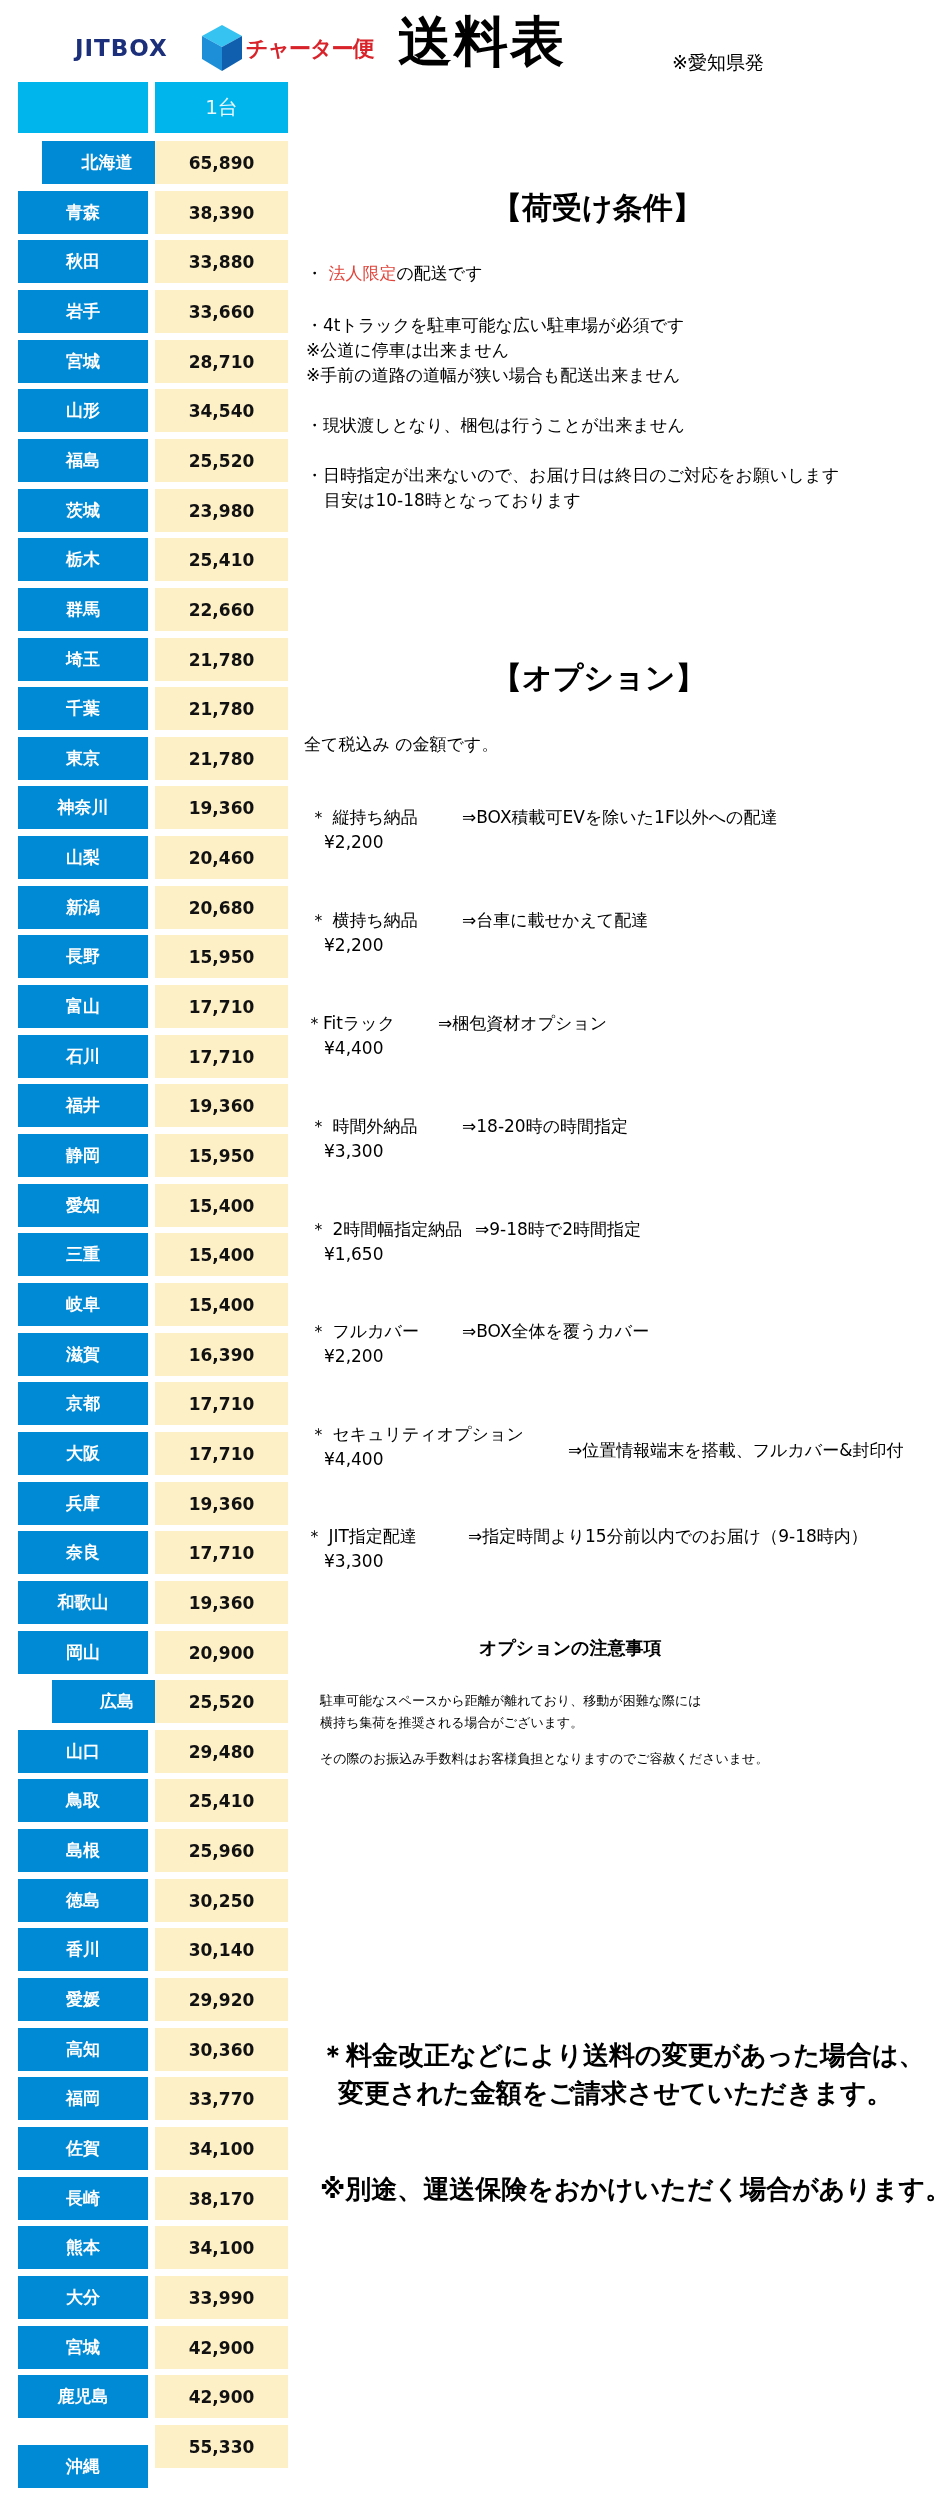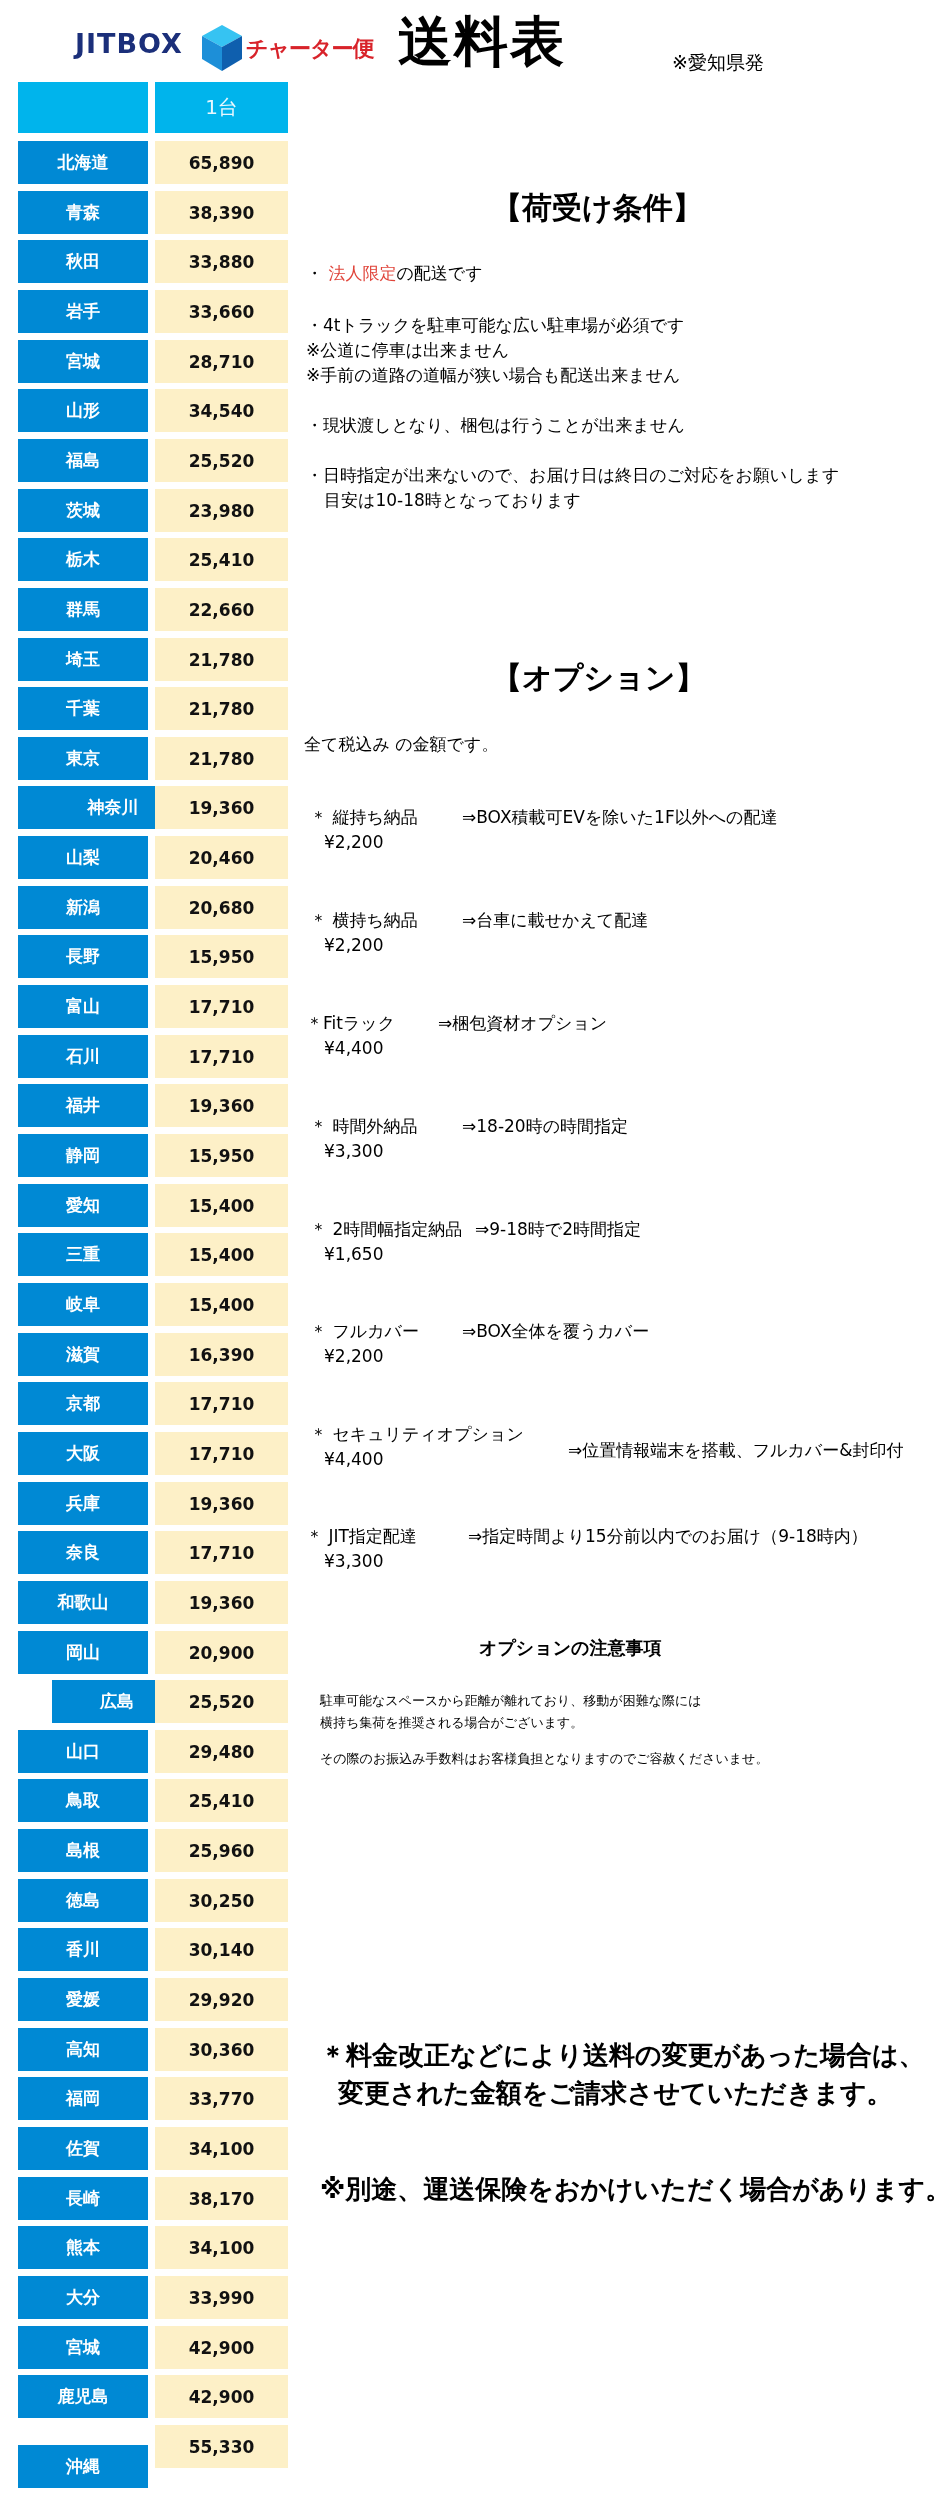--- a/index.html
+++ b/index.html
@@ -1,20 +1,20 @@
 <!DOCTYPE html>
 <html><head>
 <meta charset="utf-8">
 <style>
   html, body { margin:0; padding:0; }
   body { width:950px; height:2500px; position:relative; background:#ffffff; overflow:hidden;
          font-family:"DejaVu Sans", "Liberation Sans", sans-serif; color:#111; }
   .abs { position:absolute; white-space:nowrap; }
   
-  .logo-jit { left:75px; top:28px; font-family:"DejaVu Sans", sans-serif; font-weight:bold; font-size:27px; letter-spacing:1px; color:#1b2f7a; }
+  .logo-jit { left:75px; top:35px; font-family:"DejaVu Sans", sans-serif; font-weight:bold; font-size:23px; letter-spacing:1px; color:#1b2f7a; }
   .logo-cube { left:202px; top:25px; width:40px; height:46px; }
   .logo-charter { left:246px; top:34px; font-weight:bold; font-size:22px; color:#d8232a; letter-spacing:-1px; }
   .title { left:398px; top:6px; font-size:54px; font-weight:bold; color:#000; letter-spacing:2px; }
   .origin { left:672px; top:50px; font-size:19px; color:#000; }
   
   .cell { position:absolute; height:43px; display:flex; align-items:center; justify-content:center; font-size:17px; }
   .hdr-l { left:18px; top:82px; width:130px; height:51px; background:#00b4ec; }
   .hdr-r { left:155px; top:82px; width:133px; height:51px; background:#00b4ec; color:#e8f8ff; font-size:20px; }
   .pref { left:18px; width:130px; background:#0089d4; color:#ffffff; font-weight:bold; }
   .price { left:155px; width:133px; background:#fdf0c7; color:#111; font-weight:bold; }
@@ -41,21 +41,21 @@
 </div>
 <div class="abs logo-charter">チャーター便</div>
 
 <div class="abs title">送料表</div>
 <div class="abs origin">※愛知県発</div>
 
 <div class="cell hdr-l"></div>
 <div class="cell hdr-r">1台</div>
 
 <div id="rows">
-    <div class="cell pref" style="top: 141px;">北海道</div>
+    <div class="cell pref" style="top: 141px; margin-left: 24px;">北海道</div>
     <div class="cell price" style="top: 141px;">65,890</div>
     <div class="cell pref" style="top: 191px;">青森</div>
     <div class="cell price" style="top: 191px;">38,390</div>
     <div class="cell pref" style="top: 240px;">秋田</div>
     <div class="cell price" style="top: 240px;">33,880</div>
     <div class="cell pref" style="top: 290px;">岩手</div>
     <div class="cell price" style="top: 290px;">33,660</div>
     <div class="cell pref" style="top: 340px;">宮城</div>
     <div class="cell price" style="top: 340px;">28,710</div>
     <div class="cell pref" style="top: 389px;">山形</div>
@@ -67,21 +67,21 @@
     <div class="cell pref" style="top: 538px;">栃木</div>
     <div class="cell price" style="top: 538px;">25,410</div>
     <div class="cell pref" style="top: 588px;">群馬</div>
     <div class="cell price" style="top: 588px;">22,660</div>
     <div class="cell pref" style="top: 638px;">埼玉</div>
     <div class="cell price" style="top: 638px;">21,780</div>
     <div class="cell pref" style="top: 687px;">千葉</div>
     <div class="cell price" style="top: 687px;">21,780</div>
     <div class="cell pref" style="top: 737px;">東京</div>
     <div class="cell price" style="top: 737px;">21,780</div>
-    <div class="cell pref" style="top: 786px; padding-left: 30px;">神奈川</div>
+    <div class="cell pref" style="top: 786px;">神奈川</div>
     <div class="cell price" style="top: 786px;">19,360</div>
     <div class="cell pref" style="top: 836px;">山梨</div>
     <div class="cell price" style="top: 836px;">20,460</div>
     <div class="cell pref" style="top: 886px;">新潟</div>
     <div class="cell price" style="top: 886px;">20,680</div>
     <div class="cell pref" style="top: 935px;">長野</div>
     <div class="cell price" style="top: 935px;">15,950</div>
     <div class="cell pref" style="top: 985px;">富山</div>
     <div class="cell price" style="top: 985px;">17,710</div>
     <div class="cell pref" style="top: 1035px;">石川</div>

